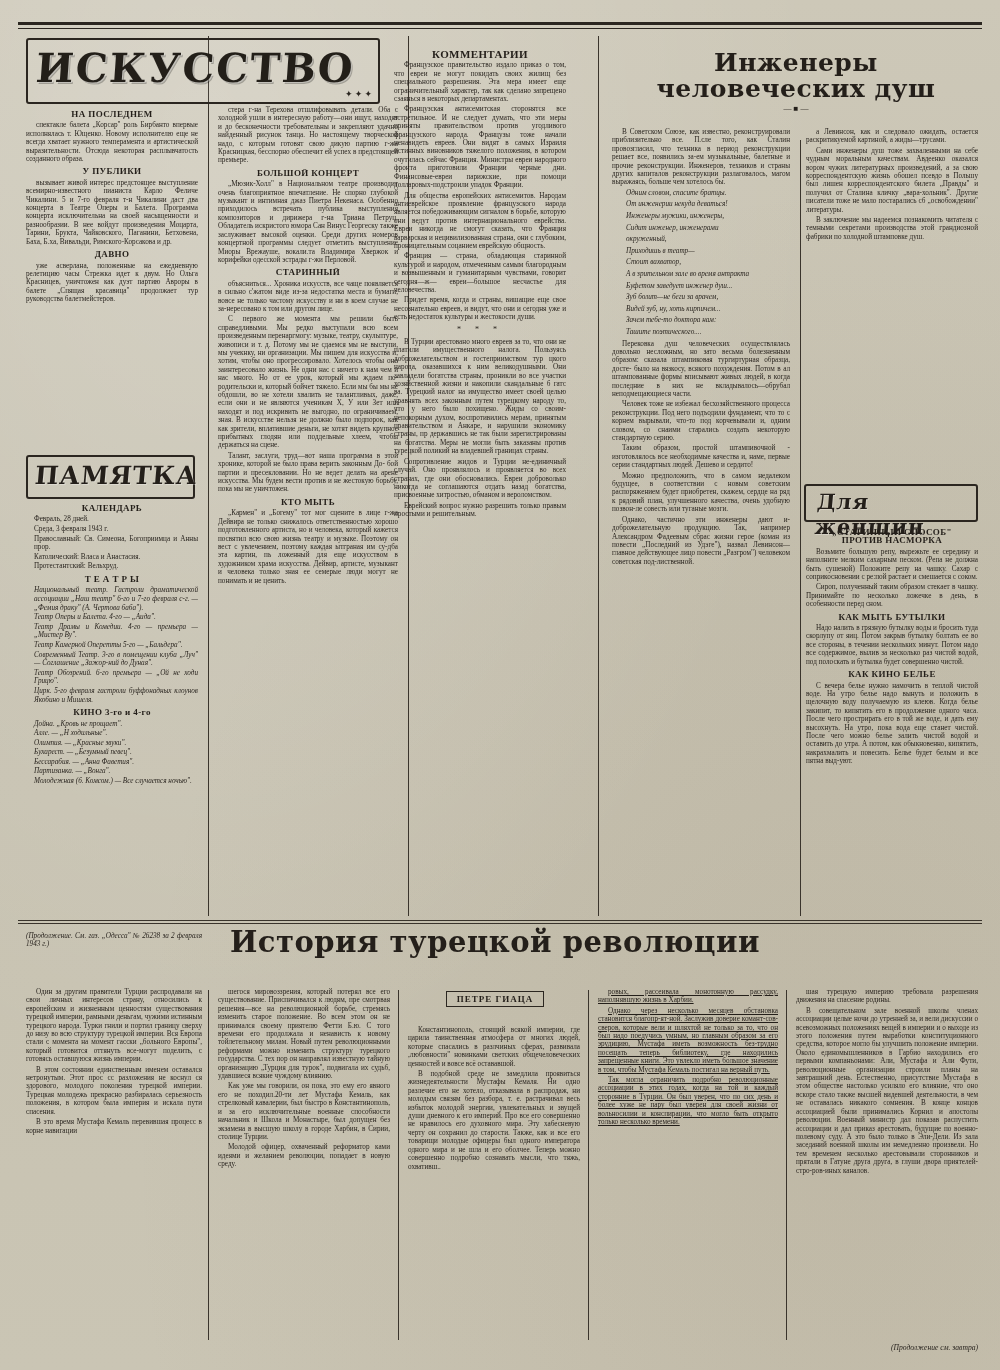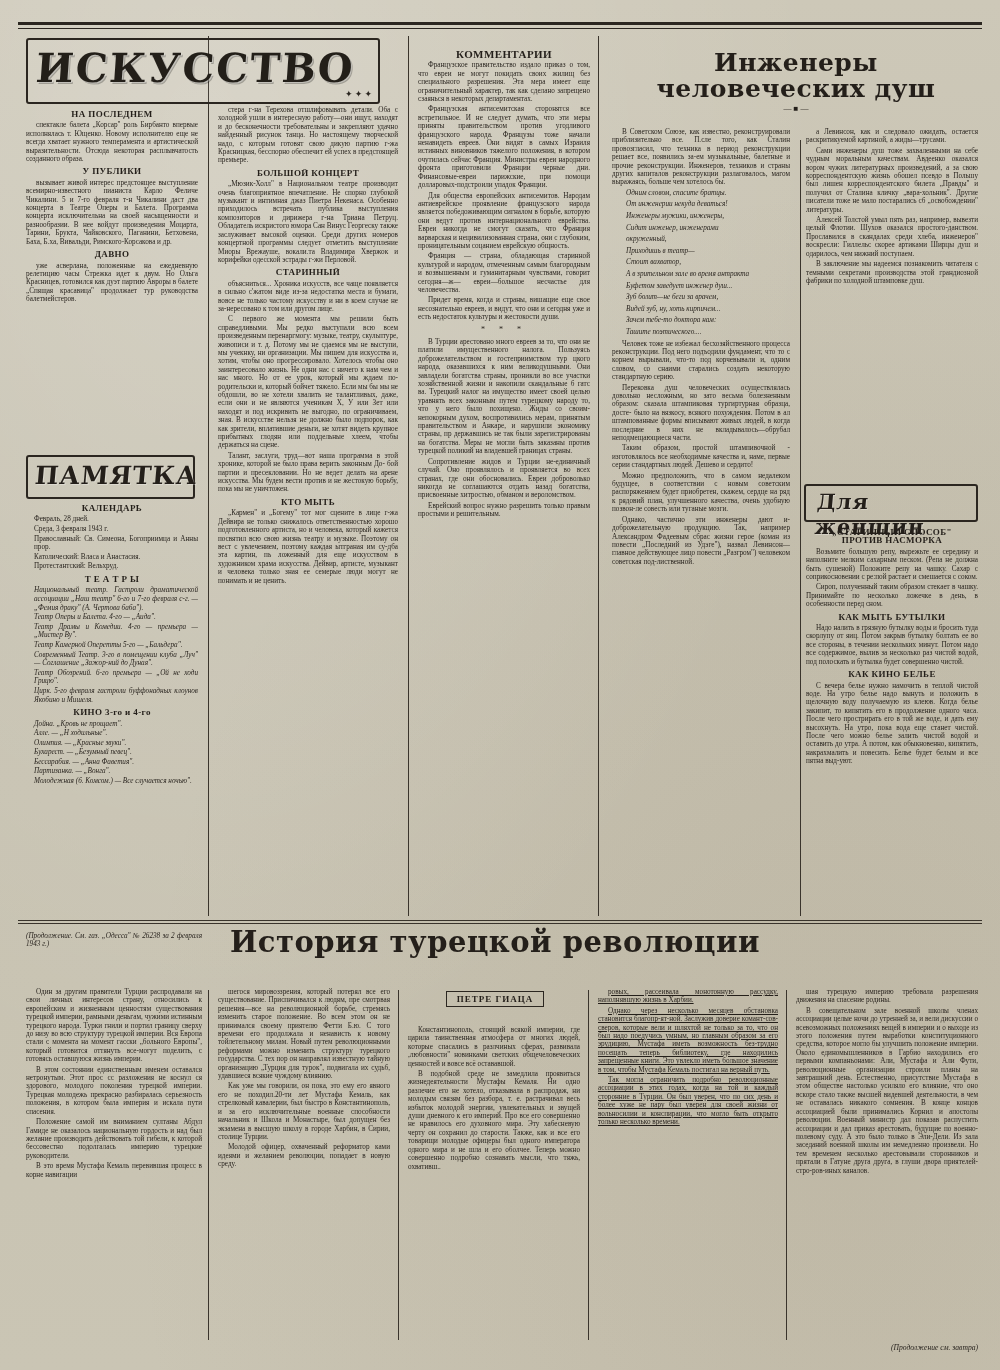--- a/index.html
+++ b/index.html
@@ -76,21 +76,21 @@
     <div class="word">ИСКУССТВО</div>
     <div class="deco" style="right:6px;bottom:3px;">✦ ✦ ✦</div>
   </div>
 
   <div class="col tiny" style="left:26px;top:106px;width:172px;">
     <div class="hdr hdr-sm">НА ПОСЛЕДНЕМ</div>
     <p>спектакле балета „Корсар" роль Бирбанто впервые исполнялась т. Ющенко. Новому исполнителю еще не всегда хватает нужного темперамента и артистической выразительности. Отсюда некоторая расплывчатость созданного образа.</p>
     <div class="hdr hdr-sm">У ПУБЛИКИ</div>
     <p>вызывает живой интерес предстоящее выступление всемирно-известного пианиста Карло Феличе Чикалини. 5 и 7-го февраля т-н Чикалини даст два концерта в Театре Оперы и Балета. Программа концерта исключительна на своей насыщенности и разнообразии. В нее войдут произведения Моцарта, Тарини, Брукта, Чайковского, Паганини, Бетховена, Баха, Б.ха, Вивальди, Римского-Корсакова и др.</p>
     <div class="hdr hdr-sm">ДАВНО</div>
-    <p>уже асверлана, положенные на ежедневную релетицию часы Стрежка идет к двум. Но Ольга Красницев, готовился как дуэт партию Авроры в балете „Спящая красавица" продолжает тур руководства балетмейстеров.</p>
+    <p>уже асверлана, положенные на ежедневную релетицию часы Стрежка идет к двум. Но Ольга Красницев, уничтожен как дуэт партию Авроры в балете „Спящая красавица" продолжает тур руководства балетмейстеров.</p>
   </div>
 
   <div class="memo">
     <div class="word">ПАМЯТКА</div>
   </div>
 
   <div class="col tiny" style="left:26px;top:500px;width:172px;">
     <div class="hdr hdr-sm">КАЛЕНДАРЬ</div>
     <ul class="plain">
       <li>Февраль, 28 дней.</li>
@@ -126,21 +126,21 @@
     <div class="hdr hdr-sm">БОЛЬШОЙ КОНЦЕРТ</div>
     <p>„Мюзик-Холл" в Национальном театре производит очень благоприятное впечатление. Не спорно глубокой музыкант и интимная джаз Пиетра Некенаса. Особенно приходилось встречать публика выступления композиторов и дирижера г-на Триана Петруц. Обладатель искристого юмора Сан Винус Георгеску также заслуживает высокой оценки. Среди других номеров концертной программы следует отметить выступление Миоры Врежауше, вокали.та Владимира Хвержок и корифейки одесской эстрады г-жи Перловой.</p>
     <div class="hdr hdr-sm">СТАРИННЫЙ</div>
     <p>объясниться... Хроника искусств, все чаще появляется в сильно с'жатом виде из-за недостатка места и бумаги, вовсе не только частому искусству и ни в коем случае не за-нересовано к том или другом лице.</p>
     <p>С первого же момента мы решили быть справедливыми. Мы редко выступали всю всем произведенным перенаргмогу: музыке, театру, скульптуре, живописи и т. д. Потому мы не сдаемся мы не выступи, мы учекнку, ни организации. Мы пишем для искусства и, хотим, чтобы оно прогрессировало. Хотелось чтобы оно заинтересовало жизнь. Не одни нас с ничего к нам чем и нас много. Но от ее урок, который мы ждаем по-родительски и, который бойчет тяжело. Если мы бы мы не обдошли, во не хотели хвалить не талантливых, даже, если они и не являются ученикам X, У или Зет или находят и под искривить не выгодно, по ограничиваем, зная. В искусстве нельзя не должно было подпорок, как как зрители, вплатившие деньги, не хотят видеть крупное прибытных глодян или поддельные хлеем, чтобы держаться на сцене.</p>
     <p>Талант, заслуги, труд—вот наша программа в этой хронике, которой не было права верить законным До- бой партии и пресекловании. Но не ведет делать на арене искусства. Мы будем вести против и не жестокую борьбу, пока мы не уничтожен.</p>
     <div class="hdr hdr-sm">КТО МЫТЬ</div>
     <p>„Кармен" и „Богему" тот мог сцените в лице г-жа Дейвира не только снижалось ответственностью хорошо подготовленного артиста, но и человека, который кажется посвятил всю свою жизнь театру и музыке. Поэтому он вест с увлечением, поэтому каждая ытграная им су-дба эта картин, пь ложенный для еще искусством в художником храма искусства. Дейвир, артисте, музыкант и человека только зная ее семерые люди могут не понимать и не ценить.</p>
   </div>
 
-  <div class="col tiny" style="left:418px;top:46px;width:172px;">
+  <div class="col tiny" style="left:394px;top:46px;width:172px;">
     <div class="hdr hdr-md">КОММЕНТАРИИ</div>
     <p>Французское правительство издало приказ о том, что евреи не могут покидать своих жилищ без специального разрешения. Эта мера имеет еще ограничительный характер, так как сделано запрещено сзаянься в некоторых департаментах.</p>
     <p>Французская антисемитская сторонятся все встретильное. И не следует думать, что эти меры приняты правительством против угодливого французского народа. Французы тоже начали ненавидеть евреев. Они видят в самых Израиля истинных виновников тяжелого положения, в котором очутилась сейчас Франция. Министры евреи народного фронта приготовили Франции черные дни. Финансовые-евреи парижские, при помощи долларовых-подстроили упадок Франции.</p>
     <p>Для общества европейских антисемитов. Народам антиеврейское проявление французского народа является победоживающим сигналом в борьбе, которую они ведут против интернационального еврейства. Евреи никогда не смогут сказать, что Франция варварская и нецивилизованная страна, они с глубоким, проницательным соцанием еврейскую общность.</p>
     <p>Франция — страна, обладающая старинной культурой и народом, отмеченным самым благородным и возвышенным и гуманитарным чувствами, говорит сегодня—ж— евреи—большое несчастье для человечества.</p>
     <p>Придет время, когда и страны, вишащие еще свое несознательно евреев, и видут, что они и сегодня уже и есть недостаток культуры и жестокости души.</p>
     <div class="stars">* * *</div>
     <p>В Турции арестовано много евреев за то, что они не платили имущественного налога. Пользуясь доброжелательством и гостеприимством тур цкого народа, оказавшихся к ним великодушными. Они завладели богатства страны, проникли во все участки хозяйственной жизни и накопили скандальные б гатс ва. Турецкий налог на имущество имеет своей целью уравнять всех законным путем турецкому народу то, что у него было похищено. Жиды со своим- непокорным духом, воспротивились мерам, принятым правительством и Анкаре, и нарушили экономику страны, пр державшись не так были зарегистрированы на богатства. Меры не могли быть заказаны против турецкой поликий на владевшей границах страны.</p>
     <p>Сопротивление жидов и Турции не-единичный случай. Оно проявлялось и проявляется во всех странах, где они обосновались. Евреи доброволько никогда не соглашаются отдать назад богатства, присвоенные хитростью, обманом и вероломством.</p>
     <p>Еврейский вопрос нужно разрешить только правым простыми и решительным.</p>
@@ -160,31 +160,30 @@
     <div class="verse">Сидит инженер, инженерами</div>
     <div class="verse">окруженный,</div>
     <div class="verse">Приходишь в театр—</div>
     <div class="verse">Стоит вахватор,</div>
     <div class="verse">А в зрительном зале во время антракта</div>
     <div class="verse">Буфетом заведует инженер душ...</div>
     <div class="verse">Зуб болит—не беги за врачем,</div>
     <div class="verse">Видей зуб, ну, хоть кирпичем...</div>
     <div class="verse">Зачем тебе-то доктора нам:</div>
     <div class="verse">Ташите поэтического....</div>
+    <p>Перековка душ человеческих осуществлялась довольно несложным, но зато весьма болезненным образом: сказала штампиковая тургиртурная образца, досте- было на вязкосу, всякого похуждения. Потом в ал штампованные формы вписывают живых людей, в когда последние в них не вкладывалось—обрубал неподмещающиеся части.</p>
     <p>Человек тоже не избежал бесхозяйственного процесса реконструкции. Под него подъодили фундамент, что то с корнем вырывали, что-то под корчевывали и, одним словом, со снаими старались создать некоторую стандартную серию.</p>
-    <p>Перековка душ человеческих осуществлялась довольно несложным, но зато весьма болезненным образом: сказала штампиковая тургиртурная образца, досте- было на вязкосу, всякого похуждения. Потом в ал штампованные формы вписывают живых людей, в когда последние в них не вкладывалось—обрубал неподмещающиеся части.</p>
     <p>Таким образом, простой штампивочной - изготовлялось все необходимые качества и, наме, первые серии стандартных людей. Дешево и сердито!</p>
     <p>Можно предположить, что в самом недалеком будущее, в соответствии с новым советским распоряжением будет приобретен, скажем, сердце на ряд к рядовий план, улучшенного качества, очень удобную позвон-ле совесть или туганые мозги.</p>
     <p>Однако, частично эти инженеры дают и-доброжелательную продукцию. Так, например Александром Фадеевым сбрас жизни герое (коман из повести „Последний из Удэге"), назвал Левинсон—главное действующее лицо повести „Разгром") человеком советская под-лиственной.</p>
   </div>
 
   <div class="col tiny" style="left:806px;top:128px;width:172px;">
     <p>а Левинсон, как и следовало ожидать, остается раскритикуемой картиной, а жиды—трусами.</p>
     <p>Сами инженеры душ тоже захваленными на себе чудным моральным качествам. Авдеенко оказался вором чужих литературных произведений, а за свою корреспондентскую жизнь обошел псевдо в Польшу был лишен корреспондентского билета „Правды" и получил от Сталина кличку „вара-хольник". Другие писатели тоже не мало постарались сб „освобождении" литературы.</p>
-    <p>Алексей Толстой умыл пять раз, например, вывезти целый Флотии. Шухов оказался простого-данством. Прославился в скандалах среди хлеба, инженеров" воскресли: Гиллельс скорее артиками Ширцы душ и одарилось, чем нижний поступаем.</p>
     <p>В заключение мы надеемся познакомить читателя с темными секретами производства этой грандиозной фабрики по холодной штамповке душ.</p>
   </div>
 
   <div class="women">
     <div class="word">Для женщин</div>
   </div>
 
   <div class="col tiny" style="left:806px;top:524px;width:172px;">
     <div class="hdr hdr-sm" style="white-space:pre-line;">„СТАРИННЫЙ СПОСОБ"
 ПРОТИВ НАСМОРКА</div>
@@ -204,21 +203,20 @@
     <div class="bigttl ttl-history">История турецкой революции</div>
   </div>
 
   <div style="position:absolute;left:410px;top:988px;width:170px;text-align:center;">
     <span class="namebox">ПЕТРЕ ГИАЦА</span>
   </div>
 
   <div class="col tiny" style="left:26px;top:988px;width:176px;">
     <p>Один за другим правители Турции распродавали на свои личных интересов страну, относились к европейским и жизненным ценностям существования турецкой империи, рамными деньгам, чужими истинным турецкого народа. Турки гнили и портил границу сверху до низу во всю структуру турецкой империи. Вся Европа стали с момента на момент гасски „больного Европы", который готовится оттянуть все-могут поделить, с готовясь оставшуюся жизнь империи.</p>
     <p>В этом состоянии единственным именем оставался нетронутым. Этот прос сс разложения не коснул ся здорового, молодого поколения турецкой империи. Турецкая молодежь прекрасно разбиралась серьезность положения, в котором была империя и искала пути спасения.</p>
-    <p>Положение самой им вниманием султаны Абдул Гамиде не оказалось национальную гордость и над был желание производить действовать той гибели, к которой бессовестно подолгалась империю турецкие руководители.</p>
     <p>В это время Мустафа Кемаль перевившая процесс в корне навигации</p>
   </div>
 
   <div class="col tiny" style="left:218px;top:988px;width:172px;">
     <p>шегося мировоззрения, который потерял все его существование. Приспичивался к людям, пре смотрвая решения—все на революционной борьбе, стремясь изменить старое положение. Во всем этом он не принимался своему приятелю Фетти Б.ю. С того времени его продолжала и ненависть к новому тойлетельному милам. Новый путем революционными реформами можно изменить структуру турецкого государства. С тех пор он направлял известную тайную организацию „Турция для турок", подвигала их судьб, удавшиеся всякие чуждому влиянию.</p>
     <p>Как уже мы говорили, он пока, это ему его явного его не походил.20-ти лет Мустафа Кемаль, как стрелковый кавалерии, был быстро в Константинополь, и за его исключительные военные способности начальник и Школа и Монастыре, был допущен без экзамена в высшую школу в городе Харбин, в Сирии, столице Турции.</p>
     <p>Молодой офицер, охваченный реформатор ками идеями и желанием революции, попадает в новую среду.</p>
   </div>
 
   <div class="col tiny" style="left:408px;top:1026px;width:172px;">

